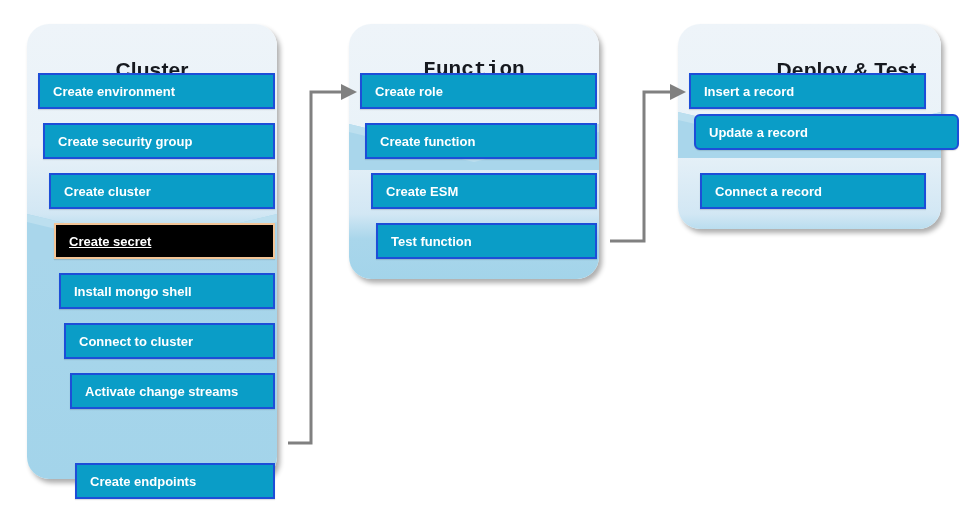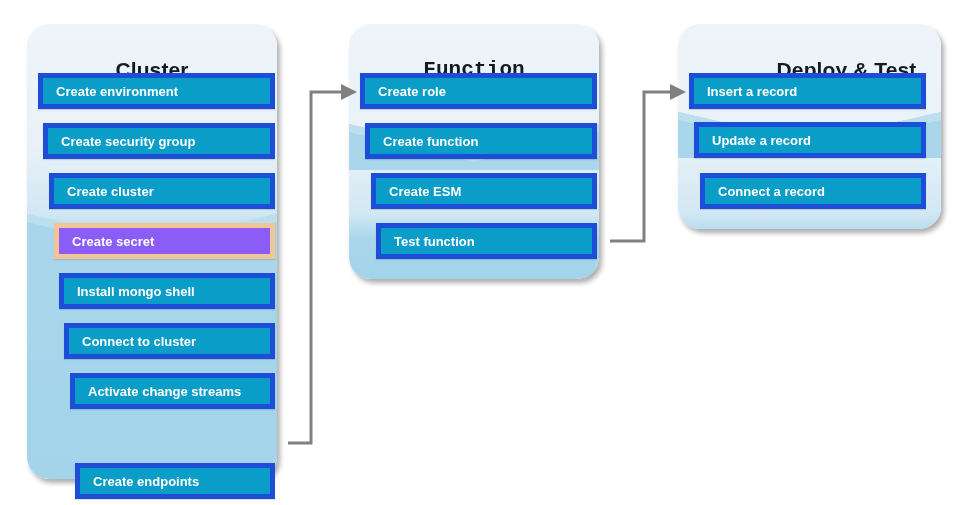--- a/index.html
+++ b/index.html
@@ -56,34 +56,35 @@
     font-weight: bold;
     color: #16191f;
     letter-spacing: 0.1px;
   }
 
   
   .step {
     position: absolute;
     height: 36px;
     background: #0a9dc7;
-    border: 5px solid #1d4ed8;
+    border: 2px solid #1d4ed8;
     box-sizing: border-box;
     color: #ffffff;
     font-size: 13px;
     font-weight: bold;
     display: flex;
     align-items: center;
     padding-left: 13px;
     box-shadow: 0 1px 1px rgba(0,0,0,0.12);
     white-space: nowrap;
   }
   .step.highlight {
-    background: #8b5cf6;
+    background: #000000;
     border-color: #f3c496;
+    text-decoration: underline;
   }
 
   
   .connectors {
     position: absolute;
     left: 0;
     top: 0;
     width: 965px;
     height: 505px;
     pointer-events: none;
@@ -126,21 +127,21 @@
   <div class="step" style="left:64px;  top:323px; width:211px;">Connect to cluster</div>
   <div class="step" style="left:70px;  top:373px; width:205px;">Activate change streams</div>
   <div class="step" style="left:75px;  top:423px; width:200px;margin-top:40px;">Create endpoints</div>
 
   <div class="step" style="left:360px; top:73px;  width:237px;">Create role</div>
   <div class="step" style="left:365px; top:123px; width:232px;">Create function</div>
   <div class="step" style="left:371px; top:173px; width:226px;">Create ESM</div>
   <div class="step" style="left:376px; top:223px; width:221px;">Test function</div>
 
   <div class="step" style="left:689px; top:73px;  width:237px;">Insert a record</div>
-  <div class="step" style="left:694px; top:122px; width:232px;">Update a record</div>
+  <div class="step" style="left:694px; top:114px; width:265px;border-radius:6px;">Update a record</div>
   <div class="step" style="left:700px; top:173px; width:226px;">Connect a record</div>
 
   <svg class="connectors" viewBox="0 0 965 505">
 
     <g>
       <path d="M 288 443 L 311 443 L 311 92 L 341 92" stroke="#808080" stroke-width="3" fill="none"></path>
       <polygon points="341,84 357,92 341,100" fill="#808080"></polygon>
     </g>
 
     <g>

